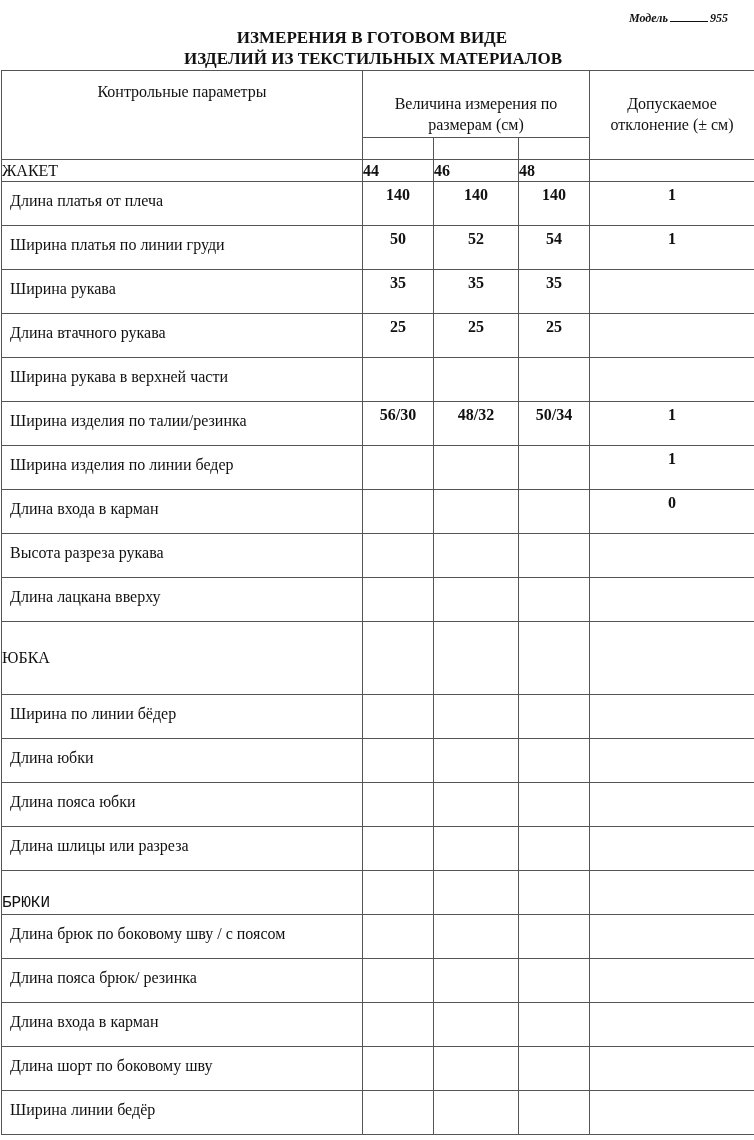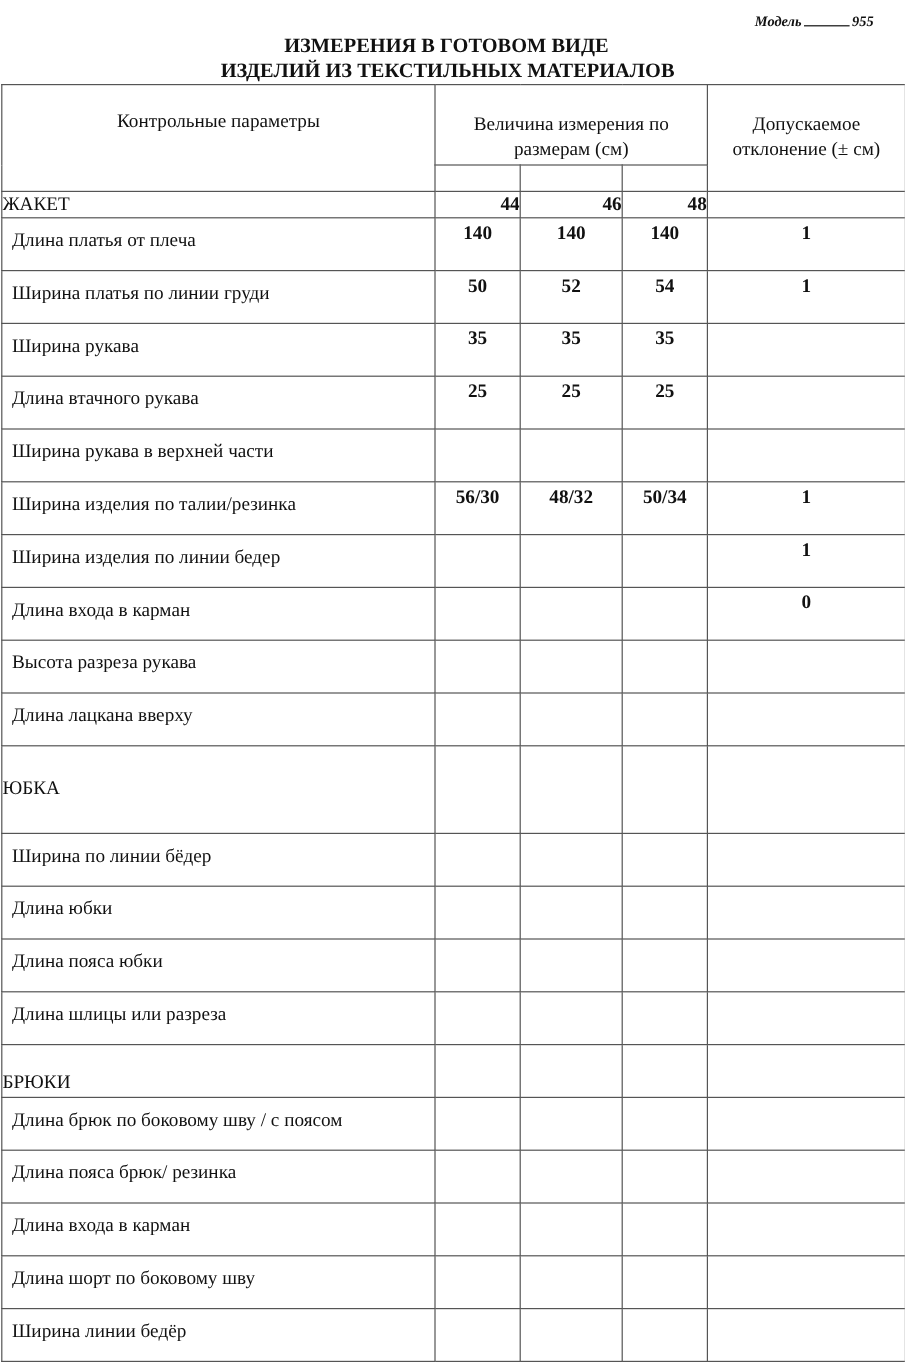--- a/index.html
+++ b/index.html
@@ -25,22 +25,22 @@
     }
     td {
       border: 1.5px solid #555555; padding: 0; font-size: 16px;
       vertical-align: top; overflow: hidden;
     }
     td.param { vertical-align: bottom; padding-left: 8px; padding-bottom: 15px; white-space: nowrap; }
     td.num { text-align: center; font-weight: bold; padding-top: 4px; }
     td.tol { text-align: center; font-weight: bold; padding-top: 4px; }
     td.hdr { text-align: center; vertical-align: top; }
     td.section { text-align: left; vertical-align: middle; padding-right: 70px; }
-    td.sizehdr { text-align: right; font-weight: bold; vertical-align: middle; margin-top: 40px; }
-    .hdr-param { padding-top: 22px; }
+    td.sizehdr { text-align: left; font-weight: bold; vertical-align: middle; margin-top: 40px; }
+    .hdr-param { padding-top: 12px; }
     .hdr-measure { padding-top: 22px; line-height: 21px; }
     .hdr-tol { padding-top: 22px; line-height: 21px; }
   </style>
 </head>
 <body>
 
 <div class="model"><span>Модель</span><span class="blank"></span><span>955</span></div>
 <div class="title t1">ИЗМЕРЕНИЯ  В  ГОТОВОМ  ВИДЕ</div>
 <div class="title t2">ИЗДЕЛИЙ ИЗ ТЕКСТИЛЬНЫХ  МАТЕРИАЛОВ</div>
 
@@ -169,21 +169,21 @@
         <td class="tol"></td>
       </tr>
       <tr style="height:44px">
         <td class="param">Длина шлицы или разреза</td>
         <td class="num"></td>
         <td class="num"></td>
         <td class="num"></td>
         <td class="tol"></td>
       </tr>
       <tr style="height:44px">
-        <td class="section" style="padding-top: 21px;">БРЮКИ</td>
+        <td class="section" style="padding-top: 21px; font-family: Liberation Mono, monospace;">БРЮКИ</td>
         <td></td>
         <td></td>
         <td></td>
         <td></td>
       </tr>
       <tr style="height:44px">
         <td class="param">Длина брюк по  боковому шву / с поясом</td>
         <td class="num"></td>
         <td class="num"></td>
         <td class="num"></td>

